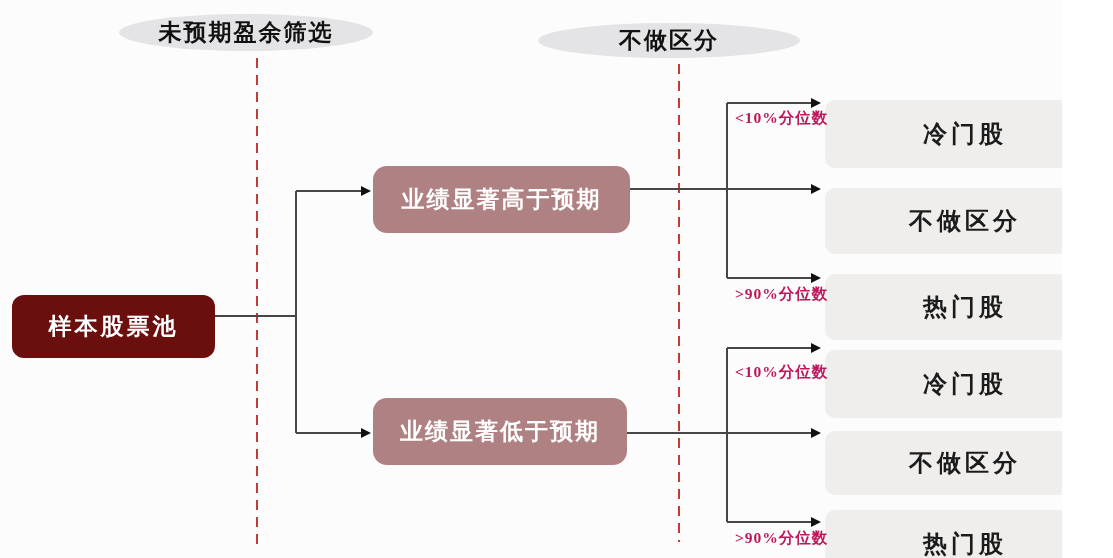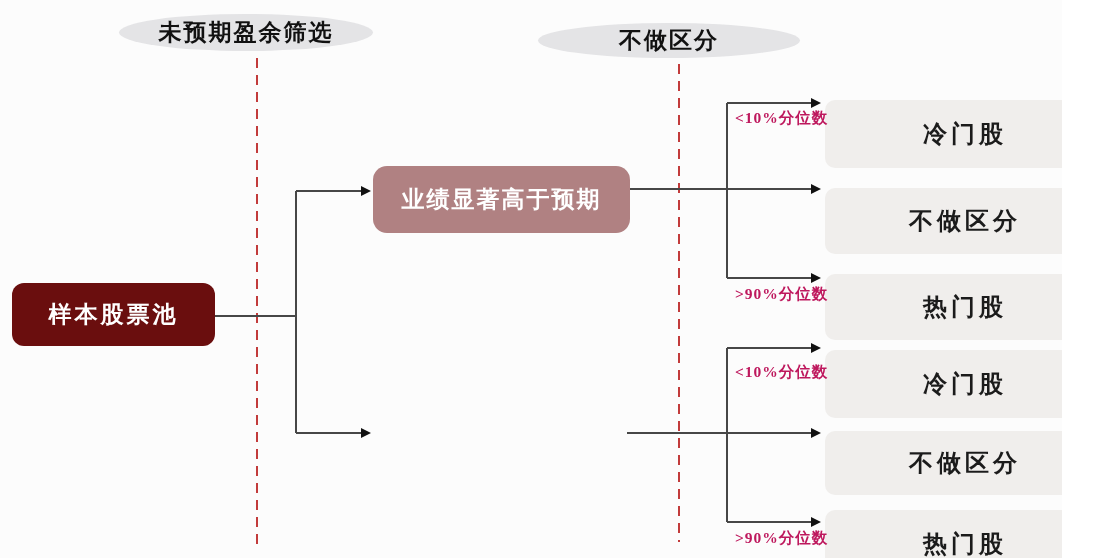--- a/index.html
+++ b/index.html
@@ -43,20 +43,21 @@
     color:#111111;
     letter-spacing:2px;
   }
   .root-box{
     background:var(--root-box);
     border-radius:12px;
     color:#ffffff;
     font-size:23px;
     font-weight:bold;
     letter-spacing:3px;
+    margin-top:12px;
   }
   .branch-box{
     background:var(--branch-box);
     border-radius:14px;
     color:#ffffff;
     font-size:23px;
     font-weight:bold;
     letter-spacing:2px;
   }
   .outcome-box{
@@ -119,20 +120,21 @@
     <line class="wire" x1="627" y1="433" x2="812" y2="433" marker-end="url(#arrow)"></line>
     <line class="wire" x1="727" y1="522" x2="812" y2="522" marker-end="url(#arrow)"></line>
   </svg>
 
   <div class="node stage-ellipse" style="left:119px;top:14px;width:254px;height:37px;">未预期盈余筛选</div>
   <div class="node stage-ellipse" style="left:538px;top:23px;width:262px;height:35px;">不做区分</div>
 
   <div class="node root-box" style="left:12px;top:283px;width:203px;height:63px;">样本股票池</div>
 
   <div class="node branch-box" style="left:373px;top:155px;width:257px;height:67px;margin-top:11px;">业绩显著高于预期</div>
+  <div class="node branch-box" style="left:373px;top:398px;width:254px;height:67px;">业绩显著低于预期</div>
 
   <div class="node outcome-box" style="left:825px;top:68px;width:280px;height:68px;">冷门股</div>
   <div class="node outcome-box" style="left:825px;top:156px;width:280px;height:66px;">不做区分</div>
   <div class="node outcome-box" style="left:825px;top:242px;width:280px;height:66px;">热门股</div>
   <div class="node outcome-box" style="left:825px;top:318px;width:280px;height:68px;">冷门股</div>
   <div class="node outcome-box" style="left:825px;top:399px;width:280px;height:64px;">不做区分</div>
   <div class="node outcome-box" style="left:825px;top:478px;width:280px;height:67px;">热门股</div>
 
   <div class="edge-label" style="left:735px;top:108px;">&lt;10%分位数</div>
   <div class="edge-label" style="left:735px;top:284px;">&gt;90%分位数</div>

